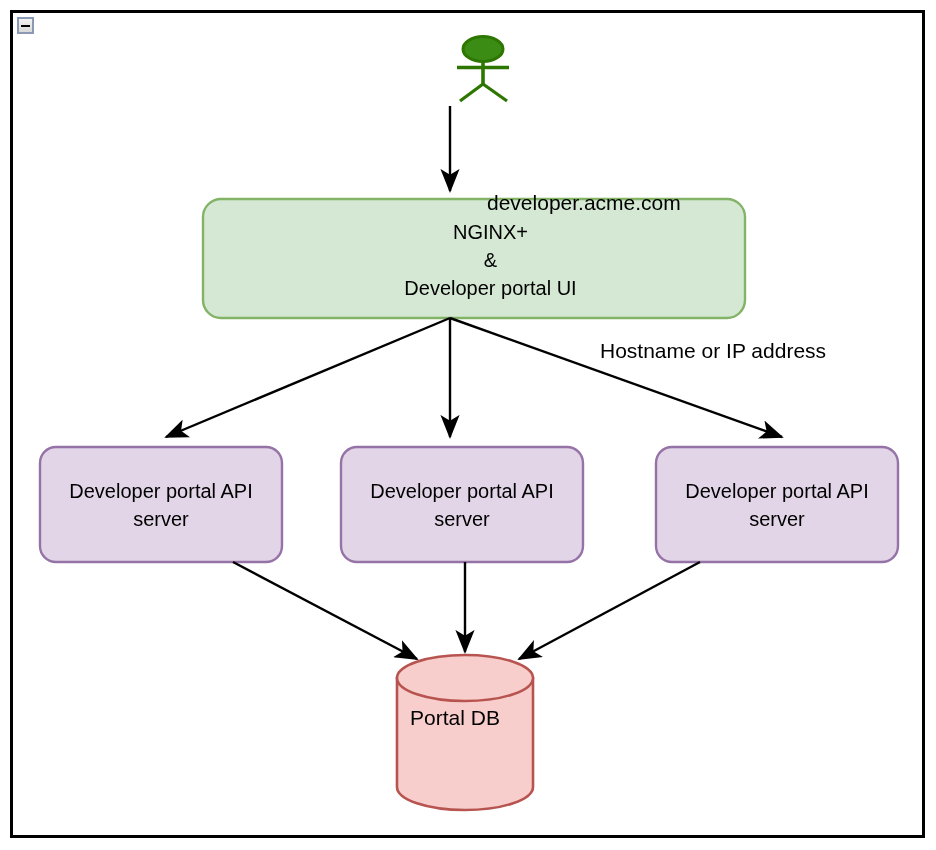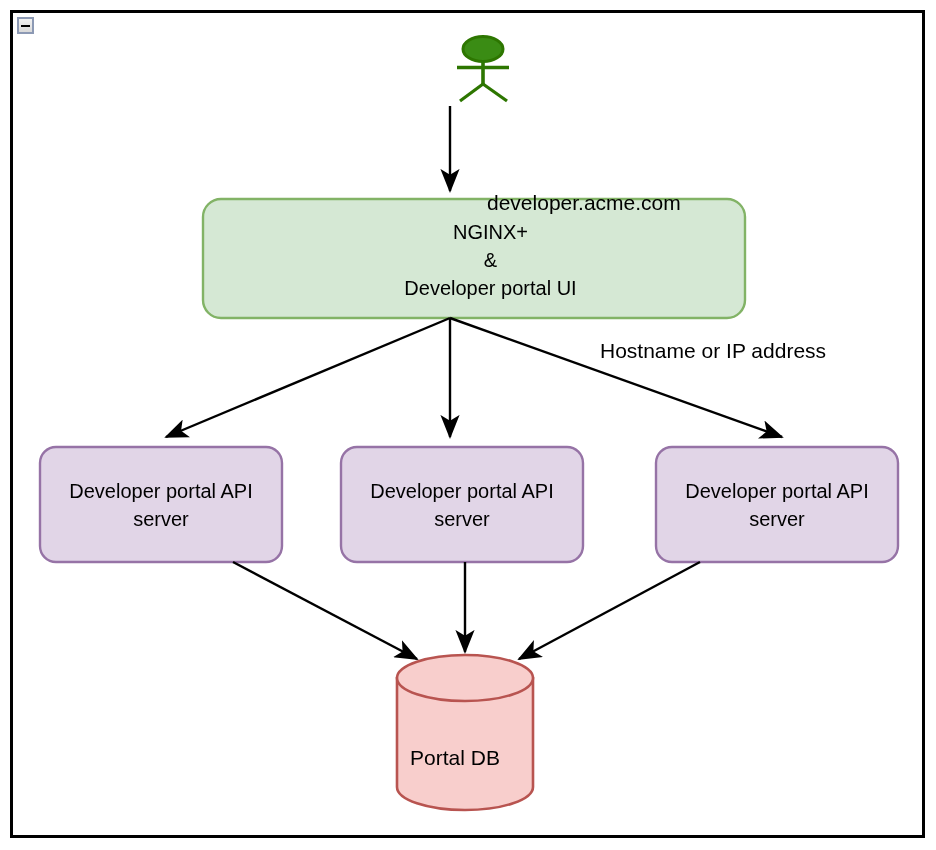--- a/index.html
+++ b/index.html
@@ -83,21 +83,21 @@
   #nginx-label {
     left: 203px;
     top: 218px;
     width: 575px;
   }
   #api-label-0 { left: 40px;  top: 477px; width: 242px; }
   #api-label-1 { left: 341px; top: 477px; width: 242px; }
   #api-label-2 { left: 656px; top: 477px; width: 242px; }
   #db-label {
     left: 397px;
-    top: 744px;
+    top: 704px;
     width: 116px;
     font-size: 21px;
   }
   #label-domain  { left: 487px; top: 150px; margin-top: 40px; }
   #label-hostip  { left: 600px; top: 338px; }
 </style>
 </head>
 <body>
 
 <div id="canvas">

